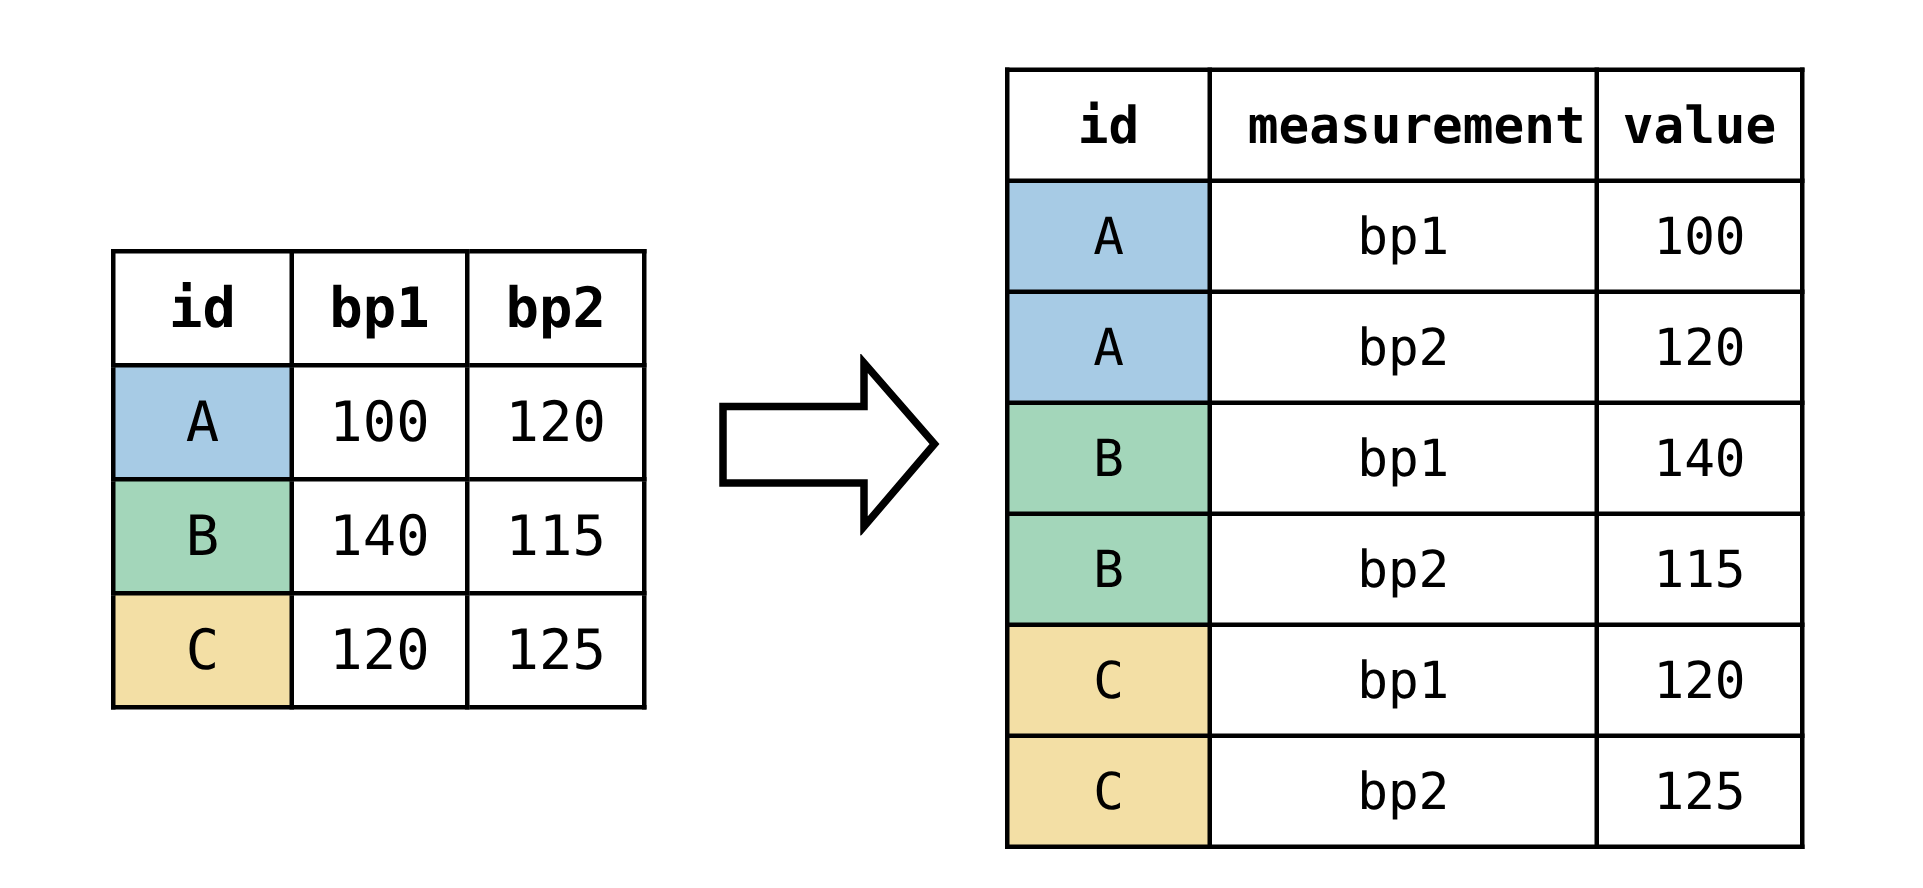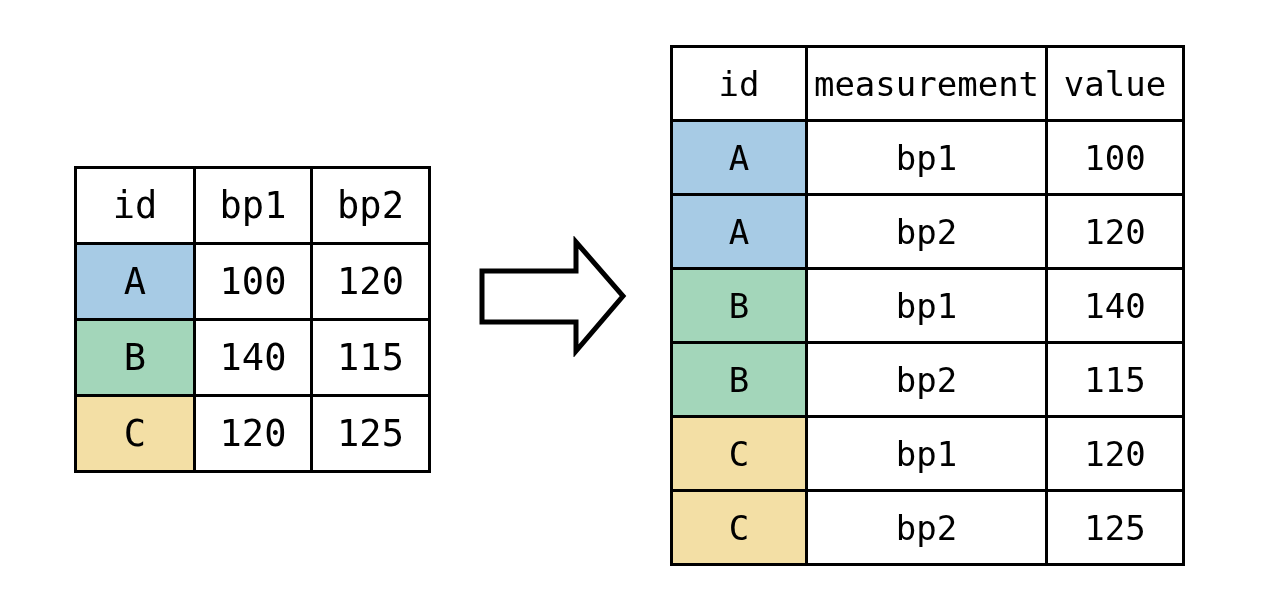--- a/index.html
+++ b/index.html
@@ -21,40 +21,40 @@
     position: absolute;
     background: #ffffff;
   }
   td, th {
     border: 3px solid #000000;
     text-align: center;
     vertical-align: middle;
     padding: 0;
     background: #ffffff;
   }
-  th { font-weight: normal; }
+  th { font-weight: bold; }
 
   
   #wide-table { left: 74px; top: 166px; }
   #wide-table td, #wide-table th {
     height: 73px;
     font-size: 37px;
   }
   #wide-table .col-id  { width: 116px; }
   #wide-table .col-bp1 { width: 114px; }
   #wide-table .col-bp2 { width: 115px; }
 
   
   #long-table { left: 670px; top: 45px; }
   #long-table td, #long-table th {
     height: 71px;
     font-size: 34px;
   }
   #long-table .col-id    { width: 132px; }
-  #long-table .col-meas  { width: 237px; }
+  #long-table .col-meas  { width: 237px; padding-left: 18px; }
   #long-table .col-value { width: 134px; }
 
   
   #transform-arrow {
     position: absolute;
     left: 479px;
     top: 236px;
     width: 148px;
     height: 121px;
   }

